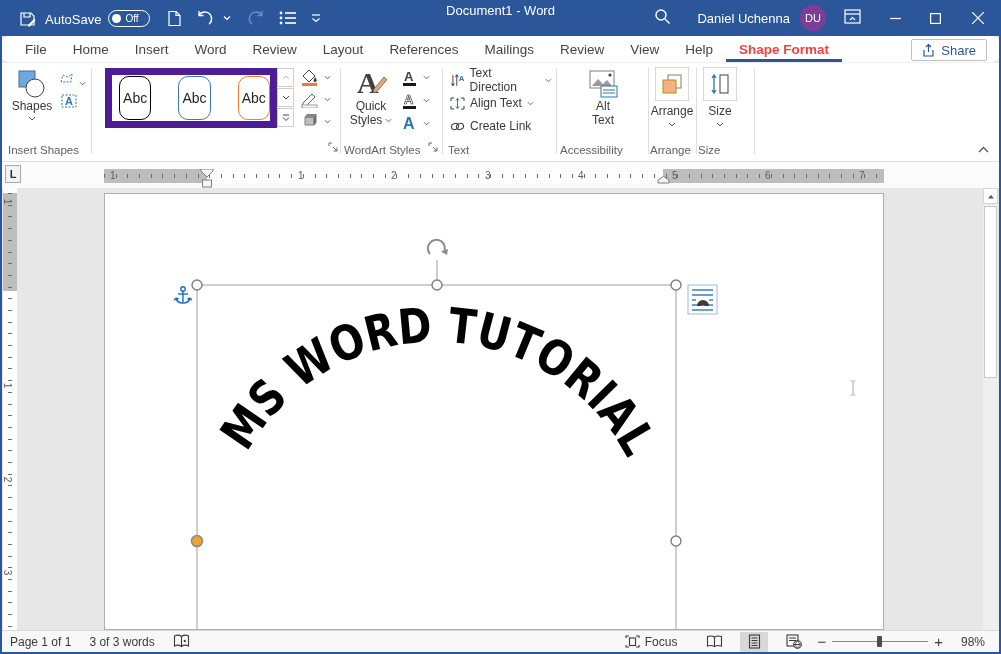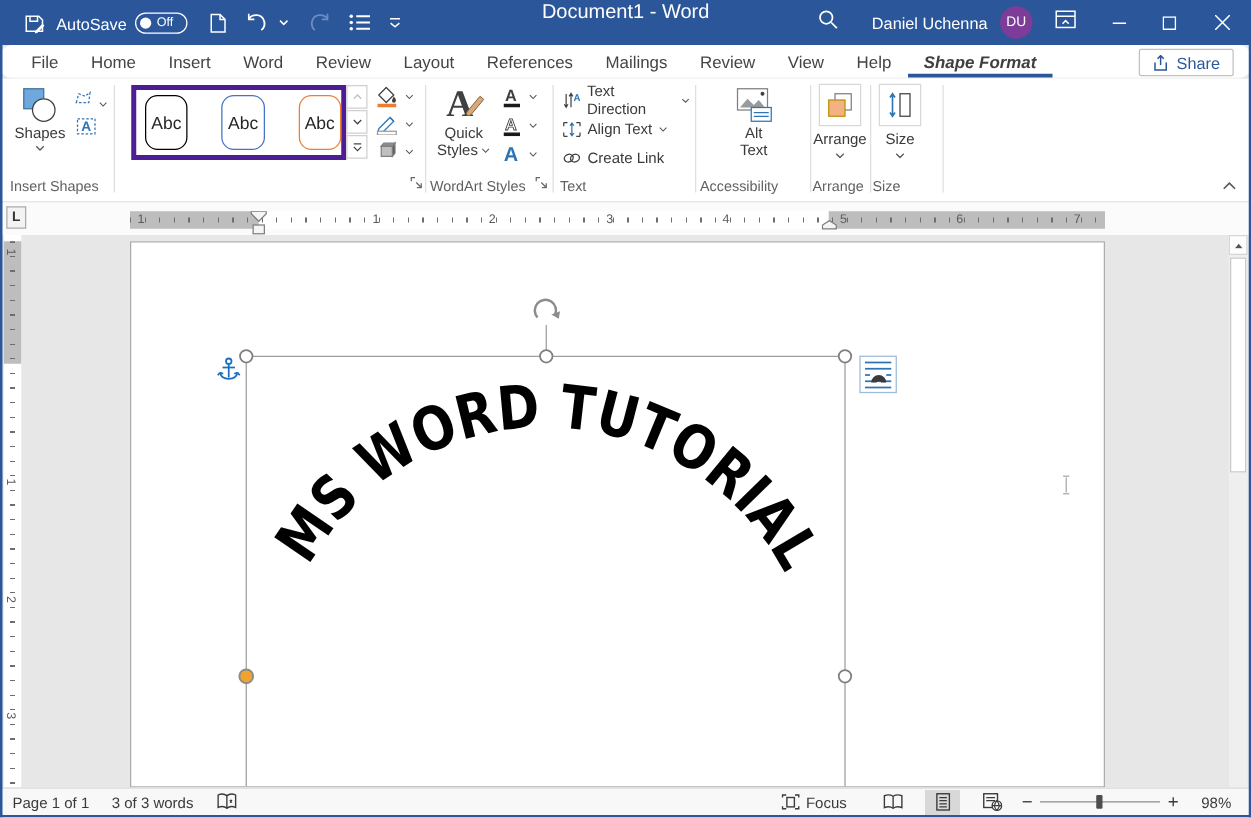--- a/index.html
+++ b/index.html
@@ -6,31 +6,31 @@
   html,body { width:1001px; height:654px; overflow:hidden; }
   body { font-family:"Liberation Sans", sans-serif; position:relative; background:#e7e7e7; }
   .abs { position:absolute; }
 
   
   #titlebar { left:0; top:0; width:1001px; height:36px; background:#2b579a; display:flex; align-items:center; color:#fff; }
   .tb-ic { display:flex; align-items:center; justify-content:center; height:36px; padding:0 7px; }
   #autosave { display:flex; align-items:flex-end; gap:7px; font-size:13px; margin-left:2px; }
   #autosave-toggle { width:42px; height:17px; border:1.5px solid #fff; border-radius:9px; display:flex; align-items:center; font-size:10px; padding:0 5px 0 3px; gap:4px; }
   #autosave-dot { width:9px; height:9px; border-radius:50%; background:#fff; }
-  #doc-title { position:absolute; left:50%; top:0; transform:translateX(-50%); height:20px; display:flex; align-items:center; font-size:16px; white-space:nowrap; }
+  #doc-title { position:absolute; left:50%; top:0; transform:translateX(-50%); height:20px; display:flex; align-items:center; font-size:13px; white-space:nowrap; }
   #tb-right { margin-left:auto; display:flex; align-items:center; height:36px; }
   #user-name { font-size:13px; margin:0 10px 0 26px; }
   #avatar { width:26px; height:26px; border-radius:50%; background:#7d3c98; color:#fff; font-size:11px; display:flex; align-items:center; justify-content:center; margin-right:18px; }
   .win-btn { width:40px; height:36px; display:flex; align-items:center; justify-content:center; }
   .faded { opacity:.45; }
 
   
   #tabrow { left:0; top:36px; width:1001px; height:27px; background:#fff; display:flex; align-items:stretch; padding-left:12px; border-bottom:1px solid #f1f1f1;border-radius:10px; }
   .tab { display:flex; align-items:center; padding:0 13px; font-size:13.5px; color:#444; cursor:default; }
-  .tab.active { color:#404040; font-weight:700; box-shadow:inset 0 -3px 0 #2b579a;font-style:italic; }
+  .tab.active { color:#ef4444; font-weight:700; box-shadow:inset 0 -3px 0 #2b579a; }
   #share-btn { position:absolute; right:14px; top:39px; height:22px; border:1px solid #c3c1bf; border-radius:2px; background:#fff; display:flex; align-items:center; gap:6px; padding:0 10px; font-size:13px; color:#2b579a; }
 
   
   #ribbon { left:0; top:63px; width:1001px; height:99px; background:#fff; border-bottom:1px solid #e0e0e0; }
   .grp-title { position:absolute; bottom:3px; left:0; right:0; text-align:left; font-size:11.5px; color:#616161; white-space:nowrap; }
   .divider { position:absolute; top:5px; height:86px; width:1px; background:#e1dfdd; }
   .rlabel { font-size:12px; color:#3b3a39; }
   .chev { font-size:9px; color:#555; line-height:1; }
   .bigbtn { display:flex; flex-direction:column; align-items:center; }
   .abc-card { width:44px; height:44px; border-radius:10px; background:#fff; display:flex; align-items:center; justify-content:center; font-size:14px; color:#262626; border:1.5px solid #000; }
@@ -209,21 +209,21 @@
       <svg width="18" height="16" viewBox="0 0 18 16" fill="none">
         <rect x="2" y="2" width="14" height="12" stroke="#2e75b6" stroke-dasharray="2 1.5"></rect>
         <text x="9" y="12" font-size="11" font-weight="bold" fill="#2e75b6" text-anchor="middle" font-family="Liberation Sans, sans-serif">A</text>
       </svg>
     </span>
     <span class="grp-title">Insert Shapes</span>
   </div>
   <div class="divider" style="left:91px;"></div>
 
   <div class="abs" style="left:96px; top:4px; width:242px; height:92px;">
-    <div class="abs" style="left:9px; top:1px; width:172px; height:60px; border:4px solid #4c1d95; background:#fff; display:flex; align-items:center; gap:27px; padding-left:7px;">
+    <div class="abs" style="left:9px; top:1px; width:172px; height:60px; border:7px solid #4c1d95; background:#fff; display:flex; align-items:center; gap:27px; padding-left:7px;">
       <div class="abc-card">Abc</div>
       <div class="abc-card abc-blue">Abc</div>
       <div class="abc-card abc-orange">Abc</div>
     </div>
     <div class="abs" style="left:181px; top:1px;">
       <div class="gal-btn" style="color:#c0c0c0;">
         <svg width="8" height="5" viewBox="0 0 8 5" fill="none" stroke="#c0c0c0">
             <path d="M1 4 l3-3 3 3"></path>
           </svg>
       </div>

